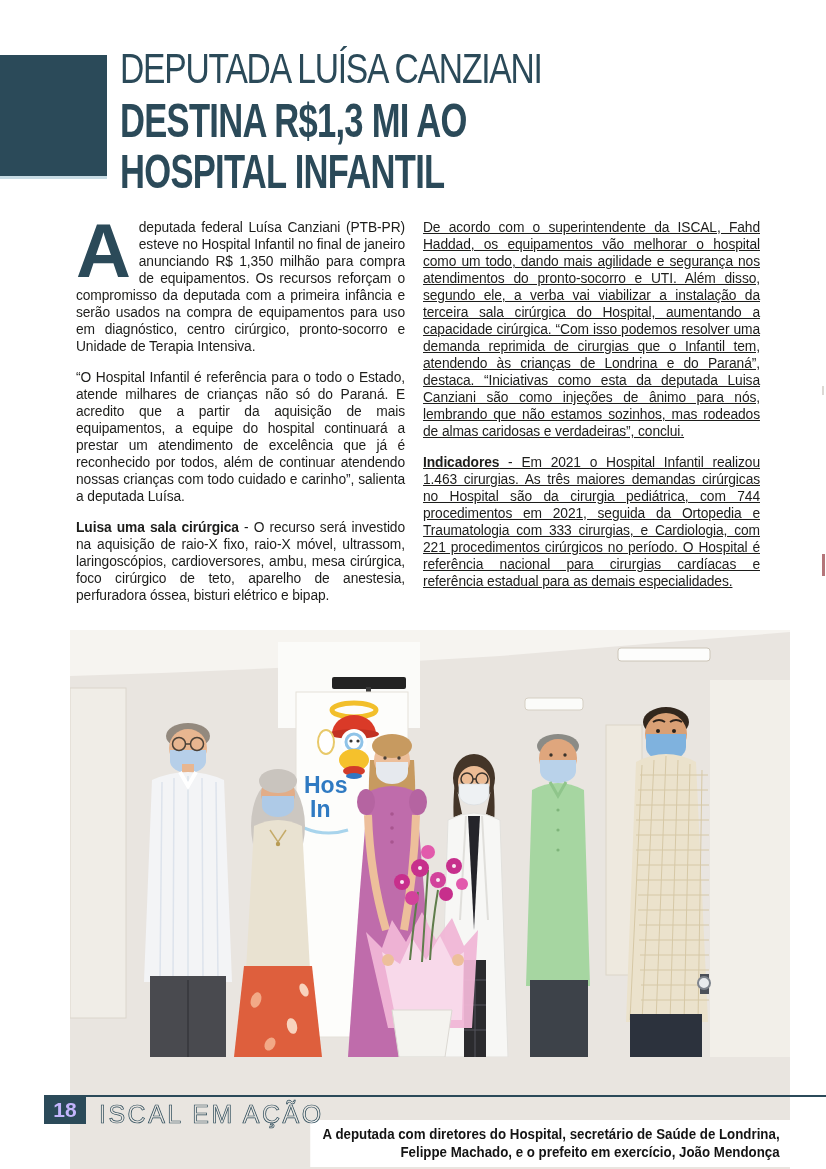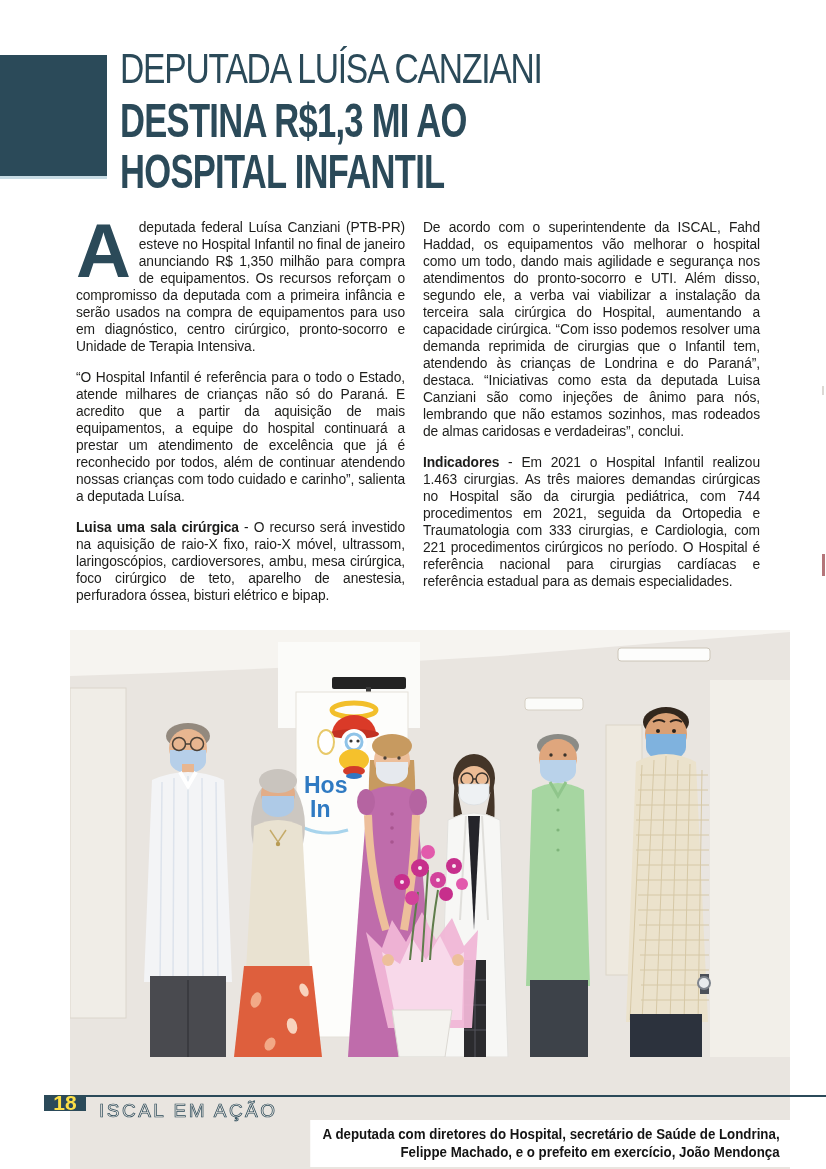--- a/index.html
+++ b/index.html
@@ -10,46 +10,46 @@
   }
   
   .accent-square { position:absolute; left:0; top:55px; width:107px; height:121px; background:var(--accent); }
   .accent-underline { position:absolute; left:0; top:176px; width:107px; height:3px; background:#c7dbe4; }
   .title { position:absolute; left:120px; top:42px; color:var(--accent); white-space:nowrap; }
   .title .l1 { font-size:42px; font-weight:400; letter-spacing:-1.5px; transform:scaleX(.80); transform-origin:0 50%; height:53px; line-height:53px; }
   .title .l2, .title .l3 { font-size:48px; font-weight:700; letter-spacing:-1px; transform:scaleX(.72); transform-origin:0 50%; height:51px; line-height:51px; }
   
   .col { position:absolute; top:219px; }
   .col-left  { left:76px;  width:329px; }
-  .col-right { left:423px; width:337px; }
+  .col-right { left:423px; width:337px;text-decoration:underline; }
   .col p { margin:0 0 14px 0; font-size:13.8px; line-height:17px; text-align:justify; letter-spacing:-0.1px; }
   .col p strong { font-weight:700;margin-top:44px; }
   .dropcap {
     float:left; font-size:76px; line-height:57px; font-weight:700;
     color:var(--accent); margin:3px 8px 0 0;
   }
   
   .photo { position:absolute; left:70px; top:630px; width:720px; height:548px; background:#e9e5e0; }
   .photo svg { display:block; }
   .caption {
     position:absolute; right:0; bottom:11px; background:#ffffff;
     padding:5px 11px 6px 13px; text-align:right;
     font-size:14px; line-height:18px; font-weight:700; color:#141414;
     transform:scaleX(.95); transform-origin:100% 50%; white-space:nowrap;
   }
   .caption span { display:block; }
   
   .footer-rule { position:absolute; left:44px; right:0; top:1095px; height:2px; background:var(--accent); }
   .page-badge {
-    position:absolute; left:44px; top:1095px; width:42px; height:16px;
-    background:var(--accent); color:#fde047; font-size:21px; font-weight:700;
+    position:absolute; left:44px; top:1095px; width:42px; height:29px;
+    background:var(--accent); color:#c4b5fd; font-size:21px; font-weight:700;
     display:flex; align-items:center; justify-content:center;text-align:right;
   }
   .footer-title {
-    position:absolute; left:99px; top:1100px; font-size:19px; letter-spacing:2.5px;
+    position:absolute; left:99px; top:1100px; font-size:25px; letter-spacing:2.5px;
     color:var(--accent); font-weight:400;
   }
   @supports (-webkit-text-stroke: 1px red) {
     .footer-title { -webkit-text-stroke:0.7px var(--accent); color:transparent; }
   }
   
   .edge-tick-red  { position:absolute; left:822px; top:554px; width:3px; height:22px; background:#b4767a; }
   .edge-tick-gray { position:absolute; left:822px; top:386px; width:2px; height:9px; background:#ddd9d5; }
 </style>
 </head>

